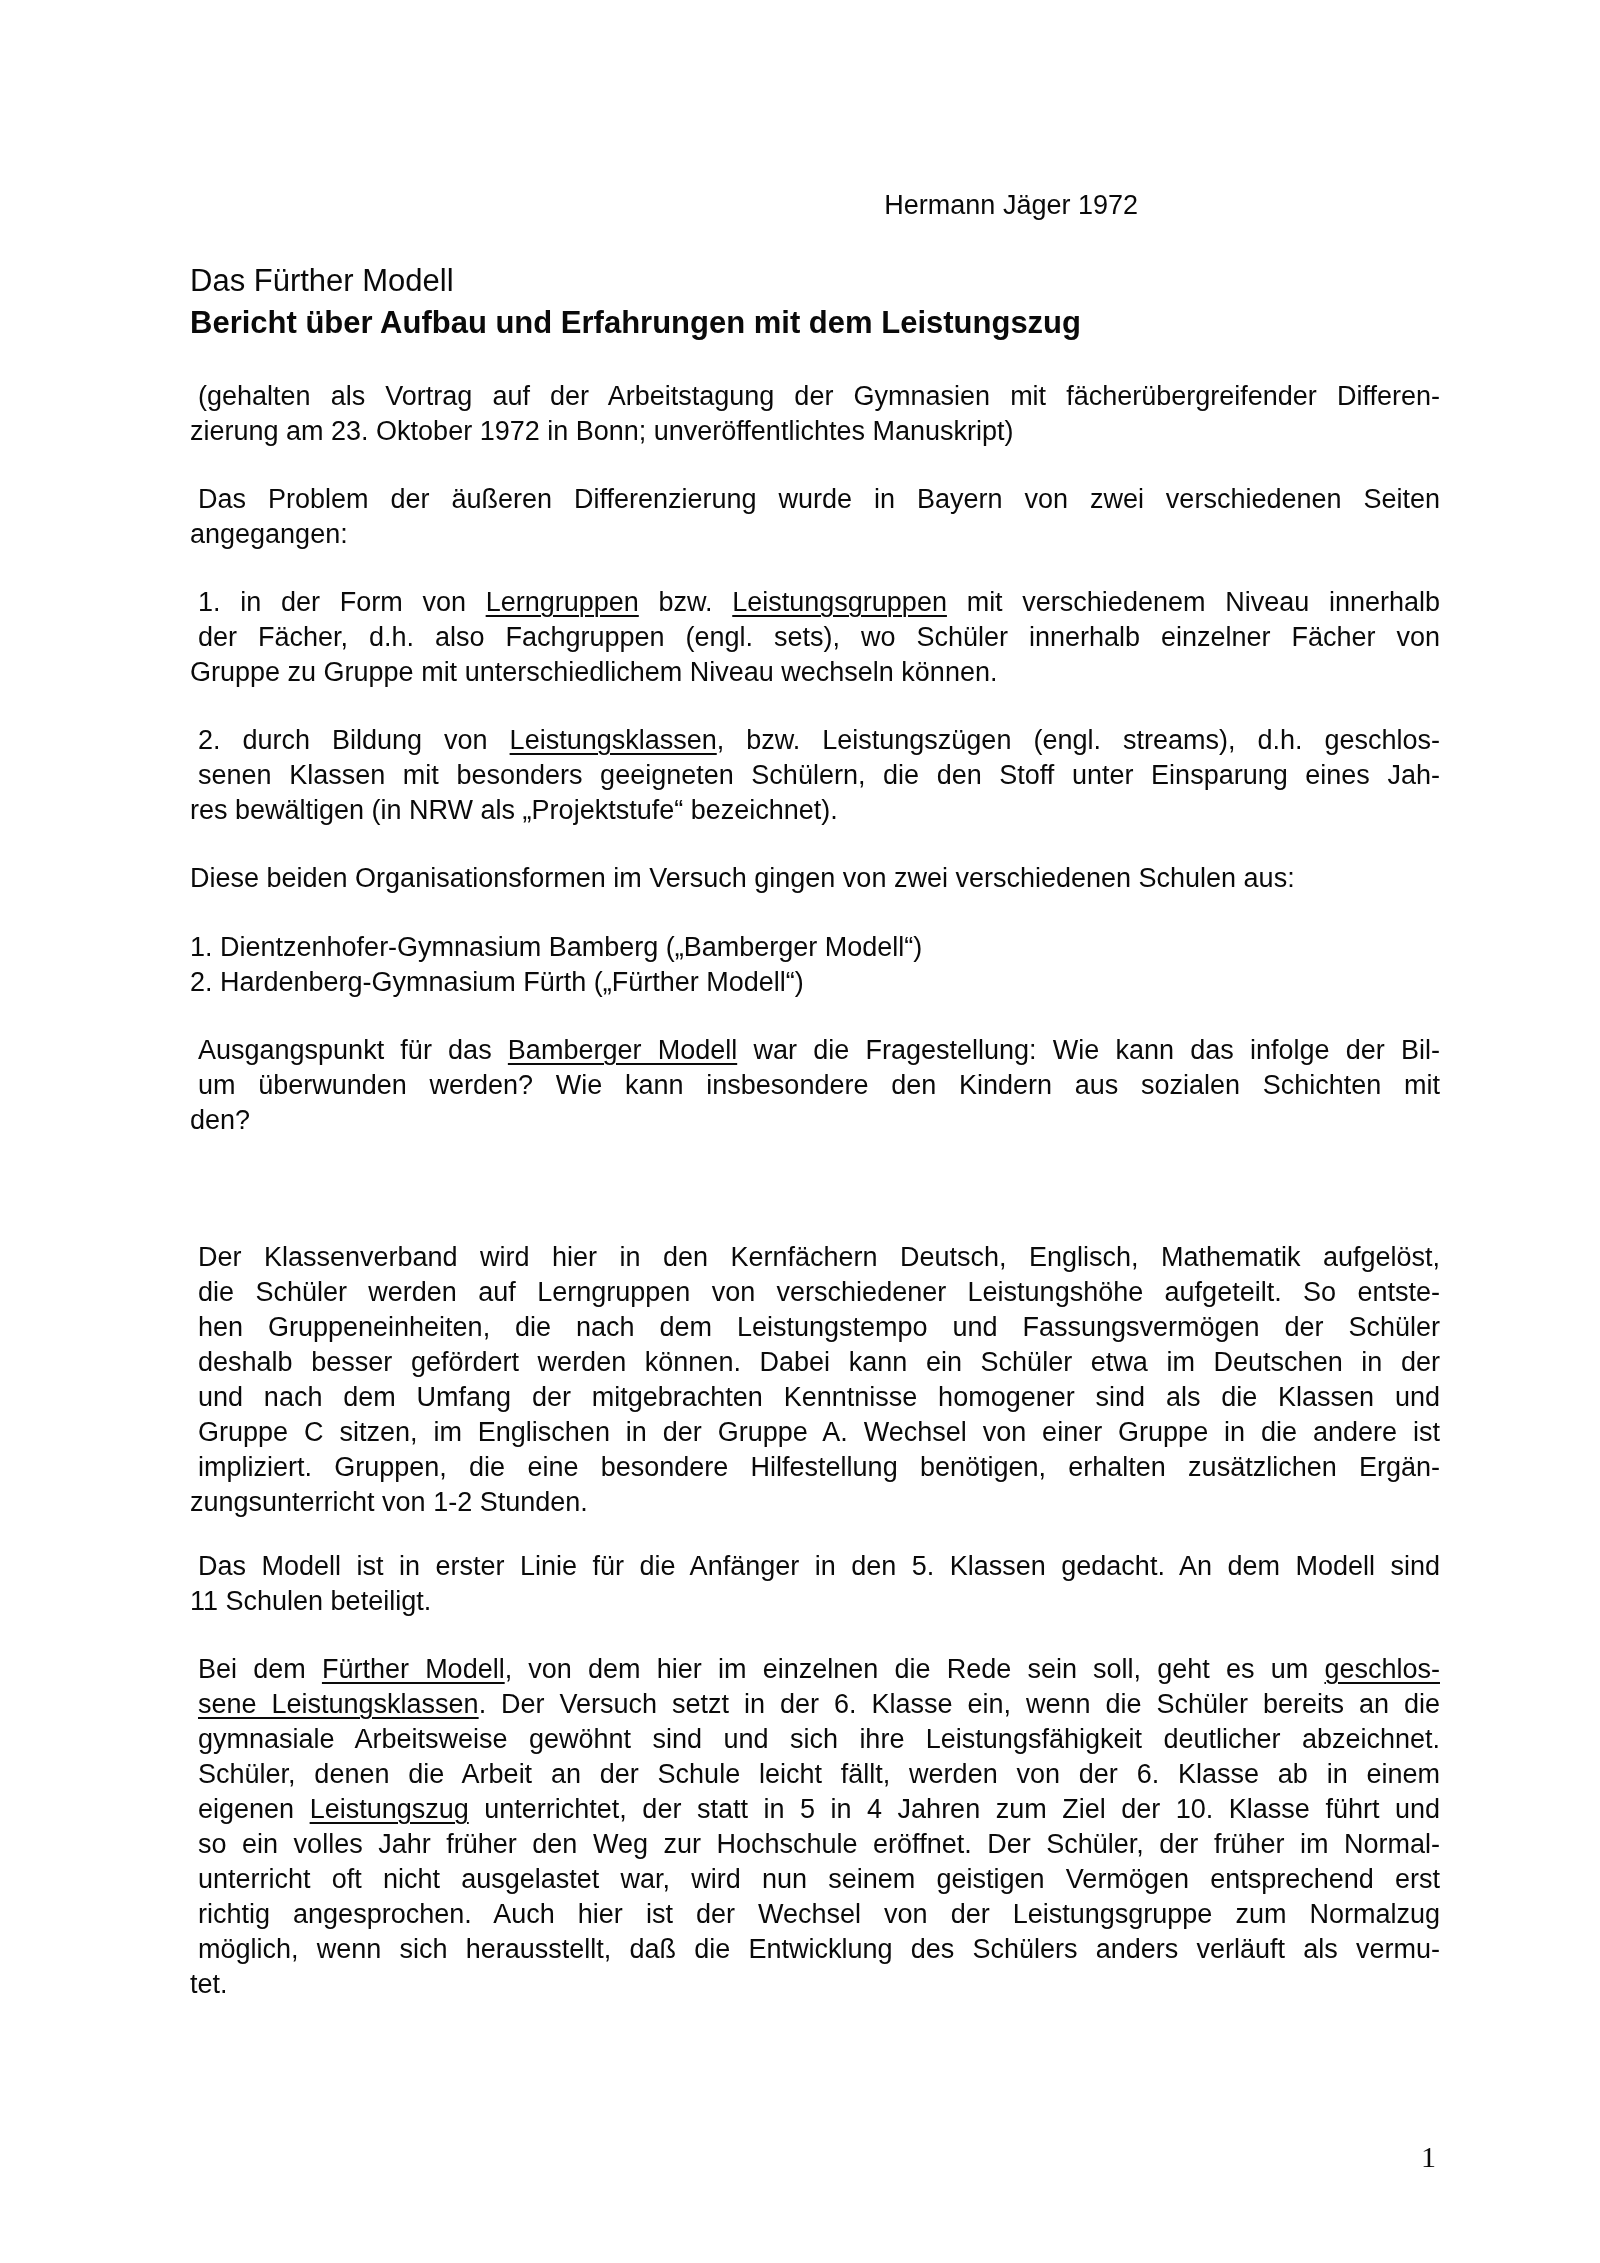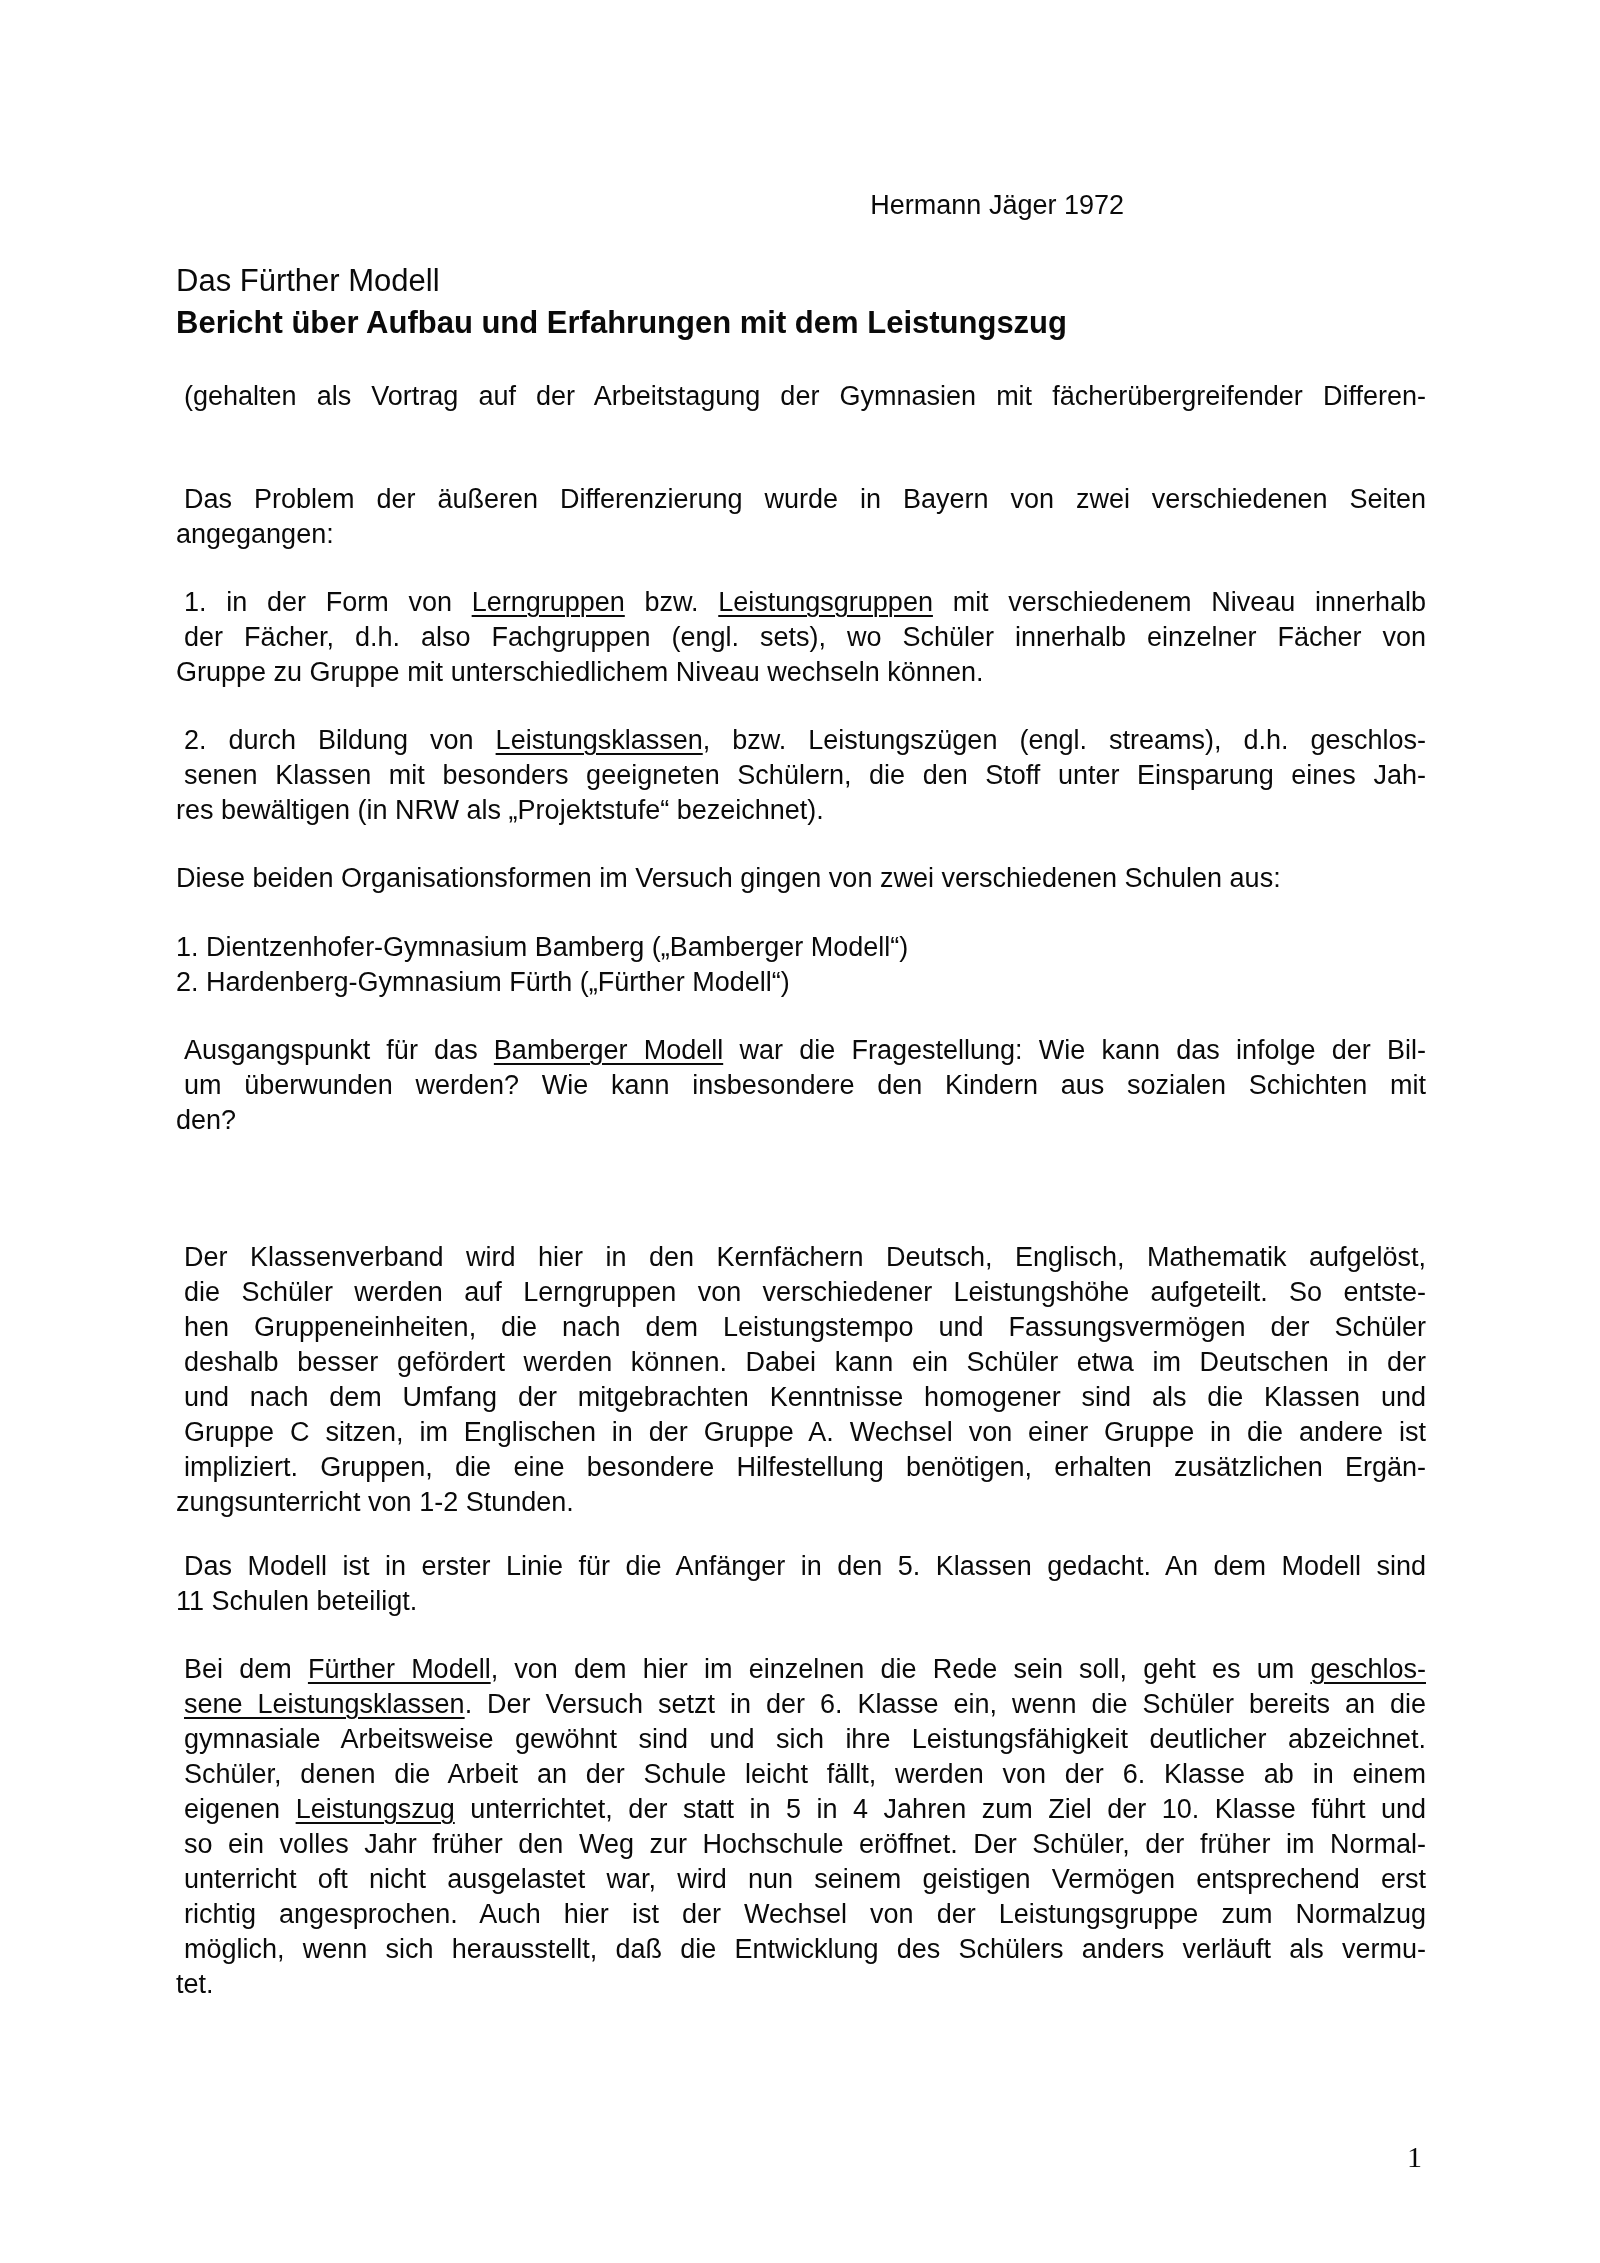--- a/index.html
+++ b/index.html
@@ -1,36 +1,37 @@
 <!DOCTYPE html>
 <html><head>
 <meta charset="utf-8">
 <style>
   html, body { margin: 0; padding: 0; background: #ffffff; }
   body { width: 1600px; height: 2263px; position: relative; overflow: hidden; color: #0a0a0a; }
-  .page { position: absolute; left: 4px; top: 0; width: 1298px; height: 2263px; background: #fff; }
+  .page { position: absolute; left: 18px; top: 0; width: 1298px; height: 2263px; background: #fff; }
   .author { position: absolute; top: 190px; right: 178px; font-family: "Liberation Sans", sans-serif; font-size: 27px; }
   .title1 { position: absolute; left: 172px; top: 263px; font-family: "Liberation Sans", sans-serif; font-size: 31px; }
   .title2 { position: absolute; left: 172px; top: 305px; font-family: "Liberation Sans", sans-serif; font-size: 31px; font-weight: bold; }
   .body { position: absolute; left: 172px; width: 1250px; font-family: "Liberation Sans", sans-serif; font-size: 27px; }
   .line { height: 35px; line-height: 35px; white-space: nowrap; }
   .line.just { text-align: justify; text-align-last: justify; margin-left: 8px; }
   .u { text-decoration: underline; text-decoration-thickness: 2px; text-underline-offset: 4px; }
   .pagenum { position: absolute; left: 1403px; top: 2140px; font-family: "Liberation Serif", serif; font-size: 30px; }
 </style>
 </head>
 <body>
 
 <div class="page">
   <div class="author">Hermann Jäger 1972</div>
   <div class="title1">Das Fürther Modell</div>
   <div class="title2">Bericht über Aufbau und Erfahrungen mit dem Leistungszug</div>
 
   <div class="body" style="top:379px">
       <div class="line just"><span>(gehalten als Vortrag auf der Arbeitstagung der Gymnasien mit fächerübergreifender Differen-</span></div>
+      <div class="line"><span>zierung am 23. Oktober 1972 in Bonn; unveröffentlichtes Manuskript)</span></div>
     </div>
   <div class="body" style="top:482px">
       <div class="line just"><span>Das Problem der äußeren Differenzierung wurde in Bayern von zwei verschiedenen Seiten</span></div>
       <div class="line"><span>angegangen:</span></div>
     </div>
   <div class="body" style="top:585px">
       <div class="line just"><span>1. in der Form von </span><span class="u">Lerngruppen</span><span> bzw. </span><span class="u">Leistungsgruppen</span><span> mit verschiedenem Niveau innerhalb</span></div>
       <div class="line just"><span>der Fächer, d.h. also Fachgruppen (engl. sets), wo Schüler innerhalb einzelner Fächer von</span></div>
       <div class="line"><span>Gruppe zu Gruppe mit unterschiedlichem Niveau wechseln können.</span></div>
     </div>

